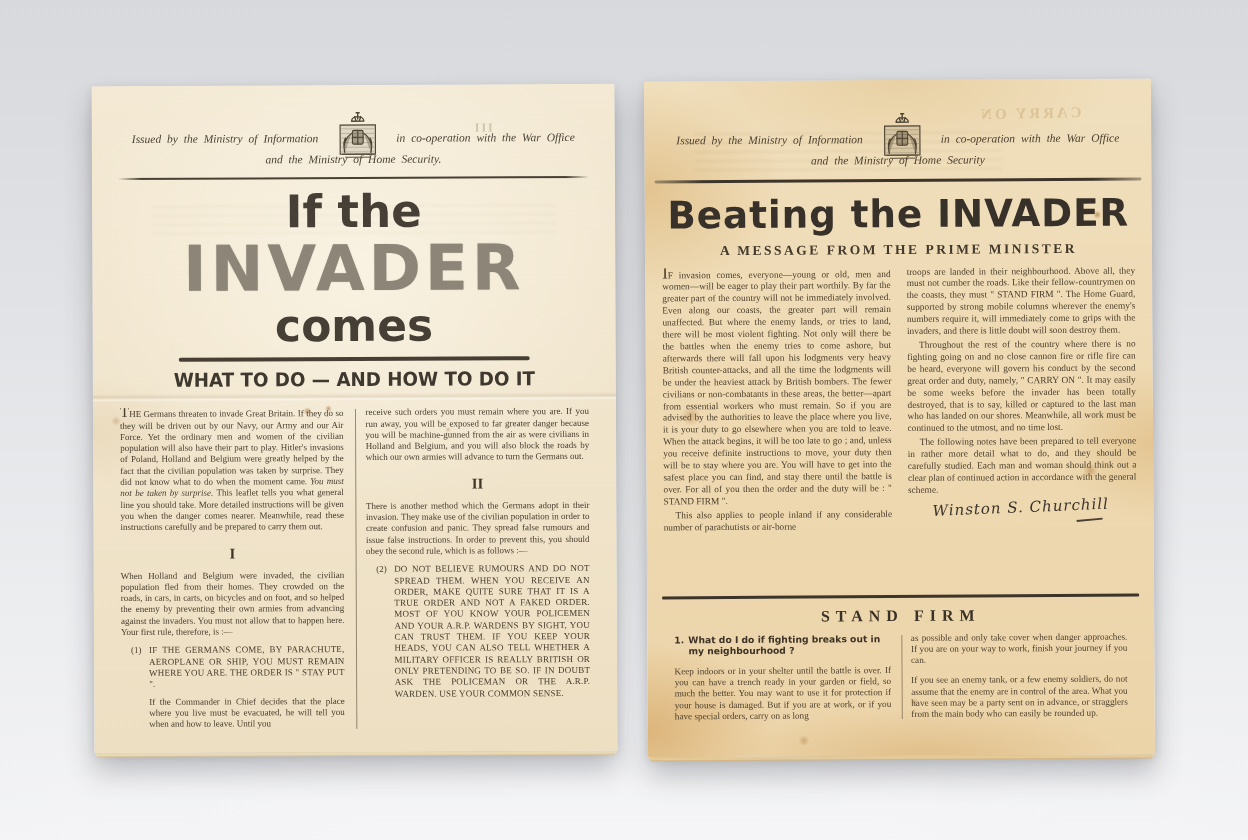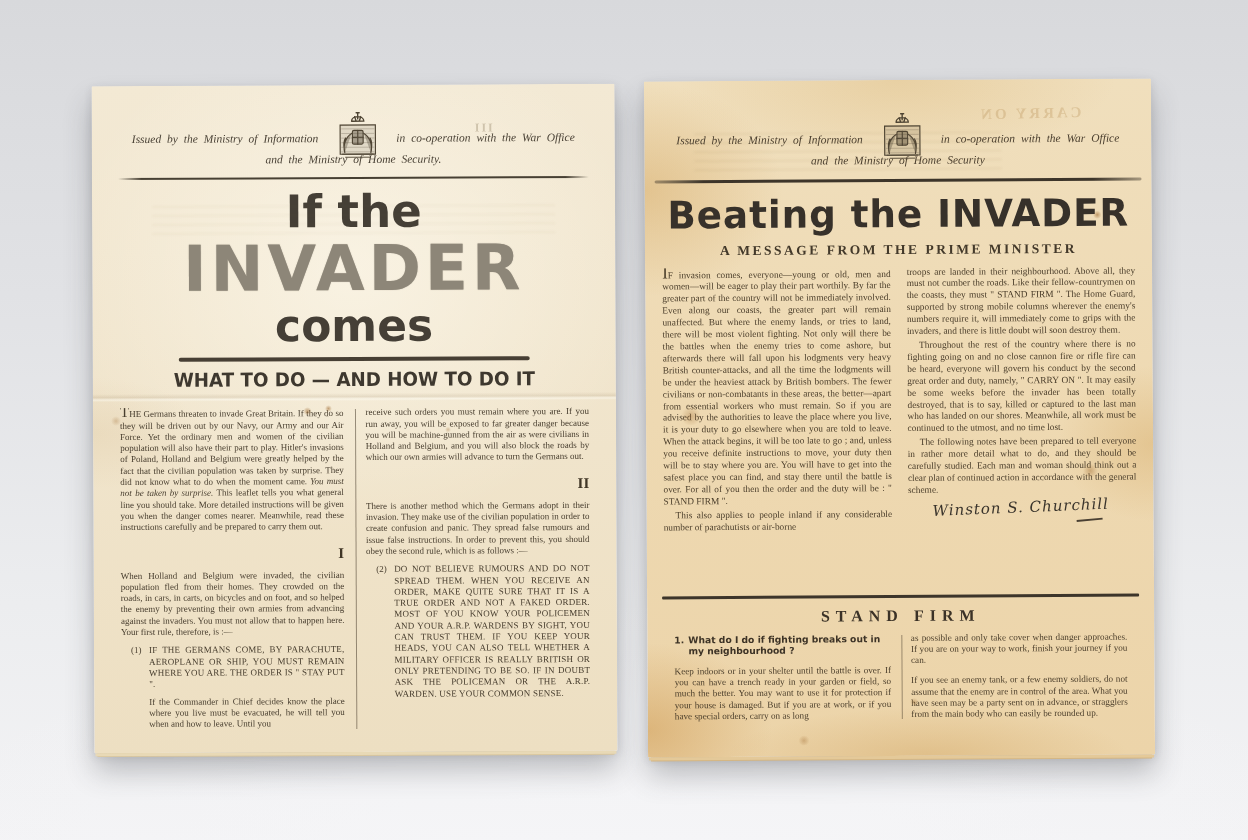--- a/index.html
+++ b/index.html
@@ -27,21 +27,21 @@
   .t3{margin:4px 0 0;text-align:center;font:bold 44px/1.02 "DejaVu Sans",sans-serif;color:#453f36;}
   .rule-thick{height:4px;width:67%;margin:9px auto 8px;background:#473f34;border-radius:2px;}
   .sub{margin:0;text-align:center;font:bold 19px/1.15 "DejaVu Sans",sans-serif;color:#3e382f;transform:scaleX(0.96);}
   .crease{position:absolute;left:0;right:0;top:308px;height:8px;pointer-events:none;
     background:linear-gradient(180deg,rgba(120,95,60,0) 0%,rgba(120,95,60,0.12) 45%,rgba(255,255,248,0.45) 75%,rgba(255,255,248,0) 100%);}
   .colsL{position:relative;display:flex;margin-top:16px;padding:0 16px;height:334px;overflow:hidden;}
   .colsL .divider{position:absolute;left:50%;top:2px;bottom:12px;width:1px;background:rgba(72,60,44,0.55);}
   .colL{width:50%;padding:0 11px;font-size:9px;line-height:11.3px;color:#473d2e;text-align:justify;}
   .colL p{margin:0;}
   .lead-par::first-letter{font-size:15px;line-height:9px;}
-  .sec-head{text-align:right;font:bold 15px/1 "Liberation Serif",serif;margin:13px 0 9px;color:#403626;}
+  .sec-head{text-align:center;font:bold 15px/1 "Liberation Serif",serif;margin:13px 0 9px;color:#403626;}
   .item{display:flex;margin-top:7px;padding-left:10px;}
   .item .marker{flex:0 0 18px;}
   .item .itxt{flex:1;text-align:justify;letter-spacing:0.2px;}
   .after-item{margin-top:6px !important;padding-left:28px;}
 
   
   #leafR{left:646px;top:80px;width:507px;height:676px;transform:rotate(-0.35deg);
     background:
       radial-gradient(38% 22% at 0% 16%, rgba(202,148,66,0.35), transparent 72%),
       radial-gradient(34% 18% at 0% 96%, rgba(198,138,58,0.42), transparent 72%),
@@ -132,21 +132,21 @@
     <div class="colsL">
       <div class="divider"></div>
       <div class="colL">
         <p class="lead-par"><span>THE Germans threaten to invade Great Britain. If they do so they will be driven out by our Navy, our Army and our Air Force. Yet the ordinary men and women of the civilian population will also have their part to play. Hitler's invasions of Poland, Holland and Belgium were greatly helped by the fact that the civilian population was taken by surprise. They did not know what to do when the moment came. </span><i>You must not be taken by surprise.</i><span> This leaflet tells you what general line you should take. More detailed instructions will be given you when the danger comes nearer. Meanwhile, read these instructions carefully and be prepared to carry them out.</span></p>
         <h3 class="sec-head">I</h3>
         <p>When Holland and Belgium were invaded, the civilian population fled from their homes. They crowded on the roads, in cars, in carts, on bicycles and on foot, and so helped the enemy by preventing their own armies from advancing against the invaders. You must not allow that to happen here. Your first rule, therefore, is :—</p>
         <div class="item">
           <span class="marker">(1)</span>
           <span class="itxt">IF THE GERMANS COME, BY PARACHUTE, AEROPLANE OR SHIP, YOU MUST REMAIN WHERE YOU ARE. THE ORDER IS " STAY PUT ".</span>
         </div>
-        <p class="after-item">If the Commander in Chief decides know the place where you live must be evacuated, he will tell you when and how to leave. Until you</p>
+        <p class="after-item">If the Commander in Chief decides that the place where you live must be evacuated, he will tell you when and how to leave. Until you</p>
       </div>
       <div class="colL">
         <p>receive such orders you must remain where you are. If you run away, you will be exposed to far greater danger because you will be machine-gunned from the air as were civilians in Holland and Belgium, and you will also block the roads by which our own armies will advance to turn the Germans out.</p>
         <h3 class="sec-head">II</h3>
         <p>There is another method which the Germans adopt in their invasion. They make use of the civilian population in order to create confusion and panic. They spread false rumours and issue false instructions. In order to prevent this, you should obey the second rule, which is as follows :—</p>
         <div class="item">
           <span class="marker">(2)</span>
           <span class="itxt">DO NOT BELIEVE RUMOURS AND DO NOT SPREAD THEM. WHEN YOU RECEIVE AN ORDER, MAKE QUITE SURE THAT IT IS A TRUE ORDER AND NOT A FAKED ORDER. MOST OF YOU KNOW YOUR POLICEMEN AND YOUR A.R.P. WARDENS BY SIGHT, YOU CAN TRUST THEM. IF YOU KEEP YOUR HEADS, YOU CAN ALSO TELL WHETHER A MILITARY OFFICER IS REALLY BRITISH OR ONLY PRETENDING TO BE SO. IF IN DOUBT ASK THE POLICEMAN OR THE A.R.P. WARDEN. USE YOUR COMMON SENSE.</span>
         </div>
       </div>

